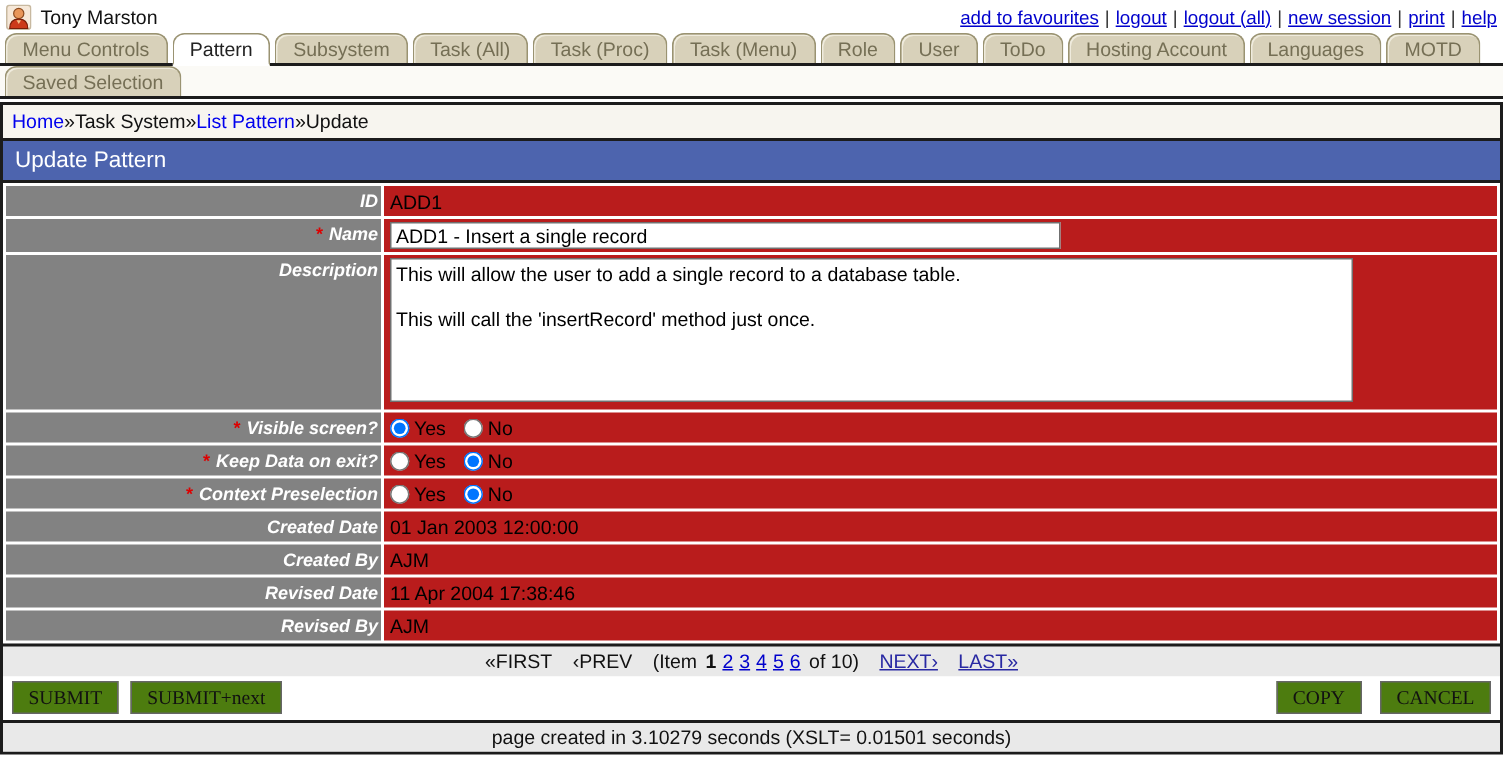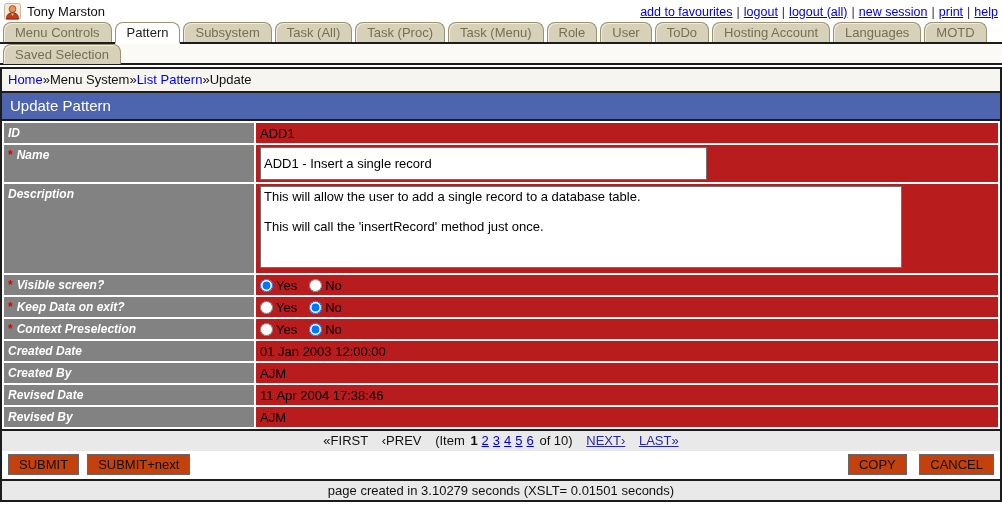--- a/index.html
+++ b/index.html
@@ -26,38 +26,38 @@
   
   .mainbox { border:2px solid #1c1c1c; margin-top:2px; }
   .breadcrumb { background:#f7f5ef; border-bottom:2px solid #1c1c1c; padding:3px 6px 4px 6px; font-size:13px; color:#111; }
   .breadcrumb a { color:#0000ee; text-decoration:none; cursor:pointer; }
   .titlebar { background:#4d64ae; border-bottom:2px solid #1c1c1c; color:#fff; font-weight:normal;
               font-size:15px; padding:4px 8px 5px 8px; }
 
   
   table.form { width:100%; border-collapse:separate; border-spacing:2px; background:#fff; }
   td.lbl { width:250px; background:#828282; color:#fff; font-size:12px; font-weight:bold; font-style:italic;
-           vertical-align:top; padding:3px 2px 3px 4px; }
+           text-align:right; vertical-align:top; padding:3px 2px 3px 4px; }
   td.val { background:#b91c1c; font-size:13px; color:#000; padding:2px 4px; vertical-align:middle; }
   .req { color:#dd0000; font-style:normal; padding-right:4px; }
-  input[type=text] { width:447px; height:33px; border:1px solid #707070; font-family:inherit; font-size:13px; padding:1px 3px; background:#fff; }
-  textarea { width:642px; height:82px; border:1px solid #707070; font-family:inherit; font-size:13px; padding:2px 3px; background:#fff; resize:none; }
+  input[type=text] { width:447px; height:18px; border:1px solid #707070; font-family:inherit; font-size:13px; padding:1px 3px; background:#fff; }
+  textarea { width:642px; height:96px; border:1px solid #707070; font-family:inherit; font-size:13px; padding:2px 3px; background:#fff; resize:none; }
   .radio-group { display:flex; align-items:center; gap:2px; font-size:13px; }
   .radio-group label { margin-right:10px; }
   input[type=radio] { margin:0 1px 0 0; }
 
   
   .pagebar { background:#e9e9e9; border-top:2px solid #1c1c1c; text-align:center; font-size:13px; padding:2px 0 3px 0; color:#111; }
   .pagebar .gap { display:inline-block; width:10px; }
   .pagebar .pgnum { color:#0000cc; text-decoration:underline; cursor:pointer; margin:0 2px; }
   .pagebar .cur { font-weight:bold; margin:0 2px; }
   .pagebar .navlink { color:#2929a3; font-weight:normal; text-decoration:underline; cursor:pointer; }
   .btnrow { background:#fff; display:flex; padding:3px 6px 4px 6px; }
   .btnrow .rightgrp { margin-left:auto; }
-  button { font-family:Liberation Sans, sans-serif; font-size:13px; color:#111; background:#c2410c; border:1px solid #666;
+  button { font-family:Liberation Serif, serif; font-size:13px; color:#111; background:#4d7c0f; border:1px solid #666;
            padding:2px 10px; margin-right:8px; cursor:pointer; }
   .rightgrp button { margin-right:0; margin-left:8px; }
   .footerbar { background:#e9e9e9; border-top:2px solid #1c1c1c; text-align:center; font-size:13px; padding:2px 14px; color:#111; }
   .version { text-align:center; font-size:13px; color:#111; padding:1px 0; }
 </style>
 </head>
 <body>
 
 <div class="topbar">
   <svg class="user-icon" viewBox="0 0 17 17">
@@ -76,21 +76,21 @@
   <span class="tab">Menu Controls</span><span class="tab active">Pattern</span><span class="tab">Subsystem</span><span class="tab">Task (All)</span><span class="tab">Task (Proc)</span><span class="tab">Task (Menu)</span><span class="tab">Role</span><span class="tab">User</span><span class="tab">ToDo</span><span class="tab">Hosting Account</span><span class="tab">Languages</span><span class="tab">MOTD</span>
 </div>
 
 <div class="tabrow tabrow2">
   <span class="tab">Saved Selection</span>
 </div>
 
 <div class="mainbox">
 
   <div class="breadcrumb">
-    <a>Home</a><span>»</span><span>Menu System</span><span>»</span><a>List Pattern</a><span>»</span><span>Update</span>
+    <a>Home</a><span>»</span><span>Task System</span><span>»</span><a>List Pattern</a><span>»</span><span>Update</span>
   </div>
 
   <div class="titlebar">Update Pattern</div>
 
   <table class="form">
     <tbody>
         <tr>
       <td class="lbl">ID</td>
       <td class="val">ADD1</td>
     </tr>

